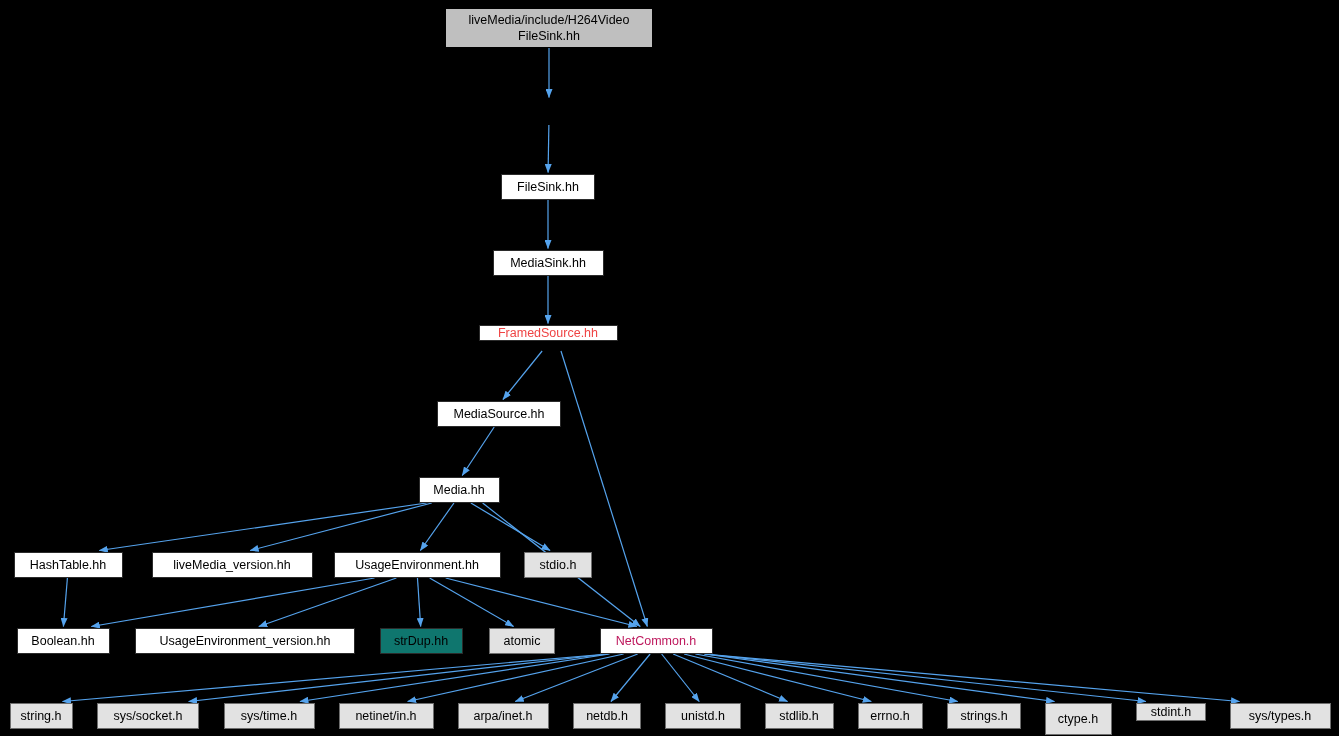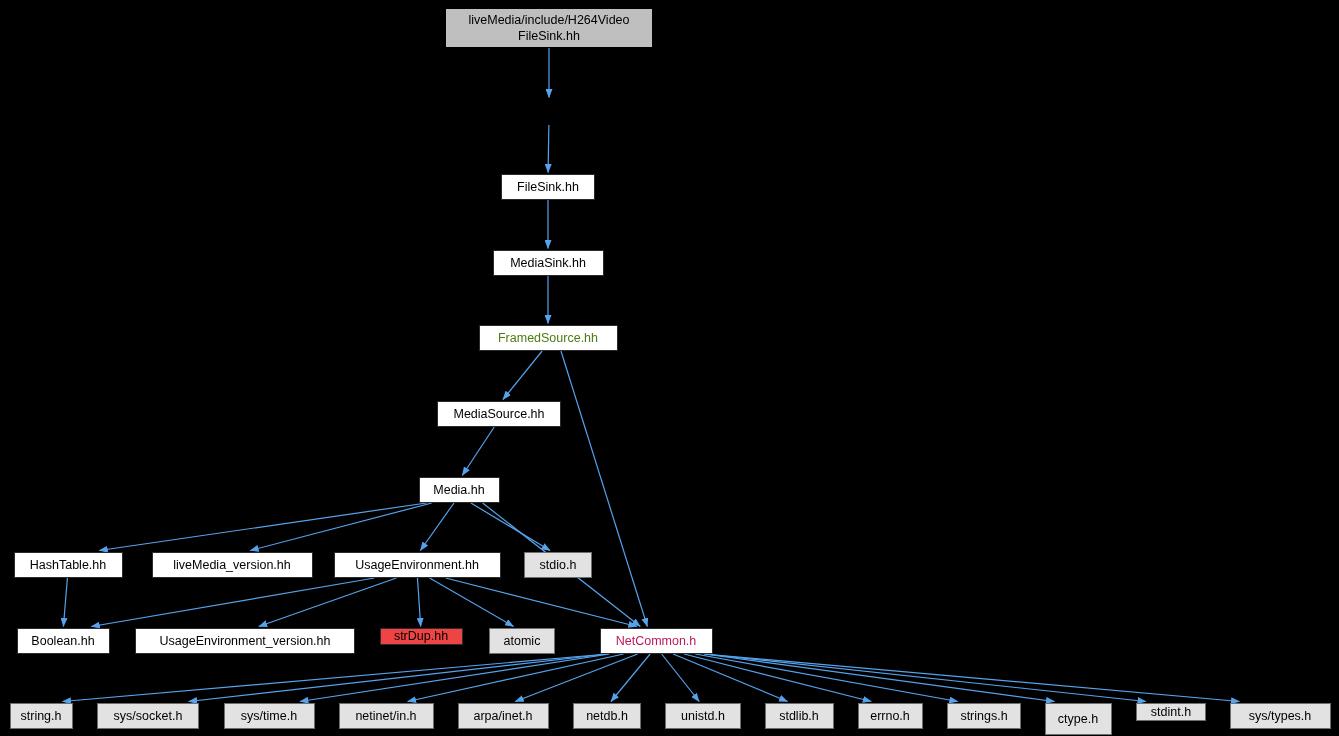--- a/index.html
+++ b/index.html
@@ -81,30 +81,30 @@
       <line x1="695.36" y1="654" x2="957.76" y2="701.5" stroke="#55A3ED" stroke-width="1.2" marker-end="url(#arrow)" data-interactable="false"></line>
       <line x1="704.5" y1="654" x2="1054.5" y2="701.5" stroke="#55A3ED" stroke-width="1.2" marker-end="url(#arrow)" data-interactable="false"></line>
       <line x1="704.5" y1="654" x2="1146" y2="701.5" stroke="#55A3ED" stroke-width="1.2" marker-end="url(#arrow)" data-interactable="false"></line>
       <line x1="704.5" y1="654" x2="1239.5" y2="701.5" stroke="#55A3ED" stroke-width="1.2" marker-end="url(#arrow)" data-interactable="false"></line>
     </svg>
 
 <div class="node" data-interactable="false" style="left: 445px; top: 8px; width: 208px; height: 40px; background: rgb(191, 191, 191); border-color: rgb(0, 0, 0); color: rgb(0, 0, 0);">liveMedia/include/H264Video
 FileSink.hh</div>
     <div class="node" data-interactable="true" style="left: 501px; top: 174px; width: 94px; height: 26px; background: rgb(255, 255, 255); border-color: rgb(43, 43, 43); color: rgb(0, 0, 0);">FileSink.hh</div>
     <div class="node" data-interactable="true" style="left: 492.5px; top: 250px; width: 111px; height: 26px; background: rgb(255, 255, 255); border-color: rgb(43, 43, 43); color: rgb(0, 0, 0);">MediaSink.hh</div>
-    <div class="node" data-interactable="true" style="left: 478.5px; top: 325px; width: 139px; height: 26px; background: rgb(255, 255, 255); border-color: rgb(43, 43, 43); color: #4d7c0f;">FramedSource.hh</div>
+    <div class="node" data-interactable="true" style="left: 478.5px; top: 325px; width: 139px; height: 16px; background: rgb(255, 255, 255); border-color: rgb(43, 43, 43); color: #ef4444;">FramedSource.hh</div>
     <div class="node" data-interactable="true" style="left: 437px; top: 401px; width: 124px; height: 26px; background: rgb(255, 255, 255); border-color: rgb(43, 43, 43); color: rgb(0, 0, 0);">MediaSource.hh</div>
     <div class="node" data-interactable="true" style="left: 418.5px; top: 477px; width: 81px; height: 26px; background: rgb(255, 255, 255); border-color: rgb(43, 43, 43); color: rgb(0, 0, 0);">Media.hh</div>
     <div class="node" data-interactable="true" style="left: 13.5px; top: 552px; width: 109px; height: 26px; background: rgb(255, 255, 255); border-color: rgb(43, 43, 43); color: rgb(0, 0, 0);">HashTable.hh</div>
     <div class="node" data-interactable="true" style="left: 151.5px; top: 552px; width: 161px; height: 26px; background: rgb(255, 255, 255); border-color: rgb(43, 43, 43); color: rgb(0, 0, 0);">liveMedia_version.hh</div>
     <div class="node" data-interactable="true" style="left: 333.5px; top: 552px; width: 167px; height: 26px; background: rgb(255, 255, 255); border-color: rgb(43, 43, 43); color: rgb(0, 0, 0);">UsageEnvironment.hh</div>
     <div class="node" data-interactable="false" style="left: 524px; top: 552px; width: 68px; height: 26px; background: rgb(226, 226, 226); border-color: rgb(110, 110, 110); color: rgb(0, 0, 0);">stdio.h</div>
     <div class="node" data-interactable="true" style="left: 16.5px; top: 628px; width: 93px; height: 26px; background: rgb(255, 255, 255); border-color: rgb(43, 43, 43); color: rgb(0, 0, 0);">Boolean.hh</div>
     <div class="node" data-interactable="true" style="left: 135px; top: 628px; width: 220px; height: 26px; background: rgb(255, 255, 255); border-color: rgb(43, 43, 43); color: rgb(0, 0, 0);">UsageEnvironment_version.hh</div>
-    <div class="node" data-interactable="true" style="left: 379.5px; top: 628px; width: 83px; height: 17px; background: #ef4444; border-color: rgb(43, 43, 43); color: rgb(0, 0, 0);">strDup.hh</div>
+    <div class="node" data-interactable="true" style="left: 379.5px; top: 628px; width: 83px; height: 26px; background: #0f766e; border-color: rgb(43, 43, 43); color: rgb(0, 0, 0);">strDup.hh</div>
     <div class="node" data-interactable="false" style="left: 489px; top: 628px; width: 66px; height: 26px; background: rgb(226, 226, 226); border-color: rgb(110, 110, 110); color: rgb(0, 0, 0);">atomic</div>
     <div class="node" data-interactable="true" style="left: 599.5px; top: 628px; width: 113px; height: 26px; background: rgb(255, 255, 255); border-color: rgb(43, 43, 43); color: #be185d;">NetCommon.h</div>
     <div class="node" data-interactable="false" style="left: 9.5px; top: 703px; width: 63px; height: 26px; background: rgb(226, 226, 226); border-color: rgb(110, 110, 110); color: rgb(0, 0, 0);">string.h</div>
     <div class="node" data-interactable="false" style="left: 97px; top: 703px; width: 102px; height: 26px; background: rgb(226, 226, 226); border-color: rgb(110, 110, 110); color: rgb(0, 0, 0);">sys/socket.h</div>
     <div class="node" data-interactable="false" style="left: 223.5px; top: 703px; width: 91px; height: 26px; background: rgb(226, 226, 226); border-color: rgb(110, 110, 110); color: rgb(0, 0, 0);">sys/time.h</div>
     <div class="node" data-interactable="false" style="left: 338.5px; top: 703px; width: 95px; height: 26px; background: rgb(226, 226, 226); border-color: rgb(110, 110, 110); color: rgb(0, 0, 0);">netinet/in.h</div>
     <div class="node" data-interactable="false" style="left: 457.5px; top: 703px; width: 91px; height: 26px; background: rgb(226, 226, 226); border-color: rgb(110, 110, 110); color: rgb(0, 0, 0);">arpa/inet.h</div>
     <div class="node" data-interactable="false" style="left: 573px; top: 703px; width: 68px; height: 26px; background: rgb(226, 226, 226); border-color: rgb(110, 110, 110); color: rgb(0, 0, 0);">netdb.h</div>
     <div class="node" data-interactable="false" style="left: 665px; top: 703px; width: 76px; height: 26px; background: rgb(226, 226, 226); border-color: rgb(110, 110, 110); color: rgb(0, 0, 0);">unistd.h</div>
     <div class="node" data-interactable="false" style="left: 764.5px; top: 703px; width: 69px; height: 26px; background: rgb(226, 226, 226); border-color: rgb(110, 110, 110); color: rgb(0, 0, 0);">stdlib.h</div>

